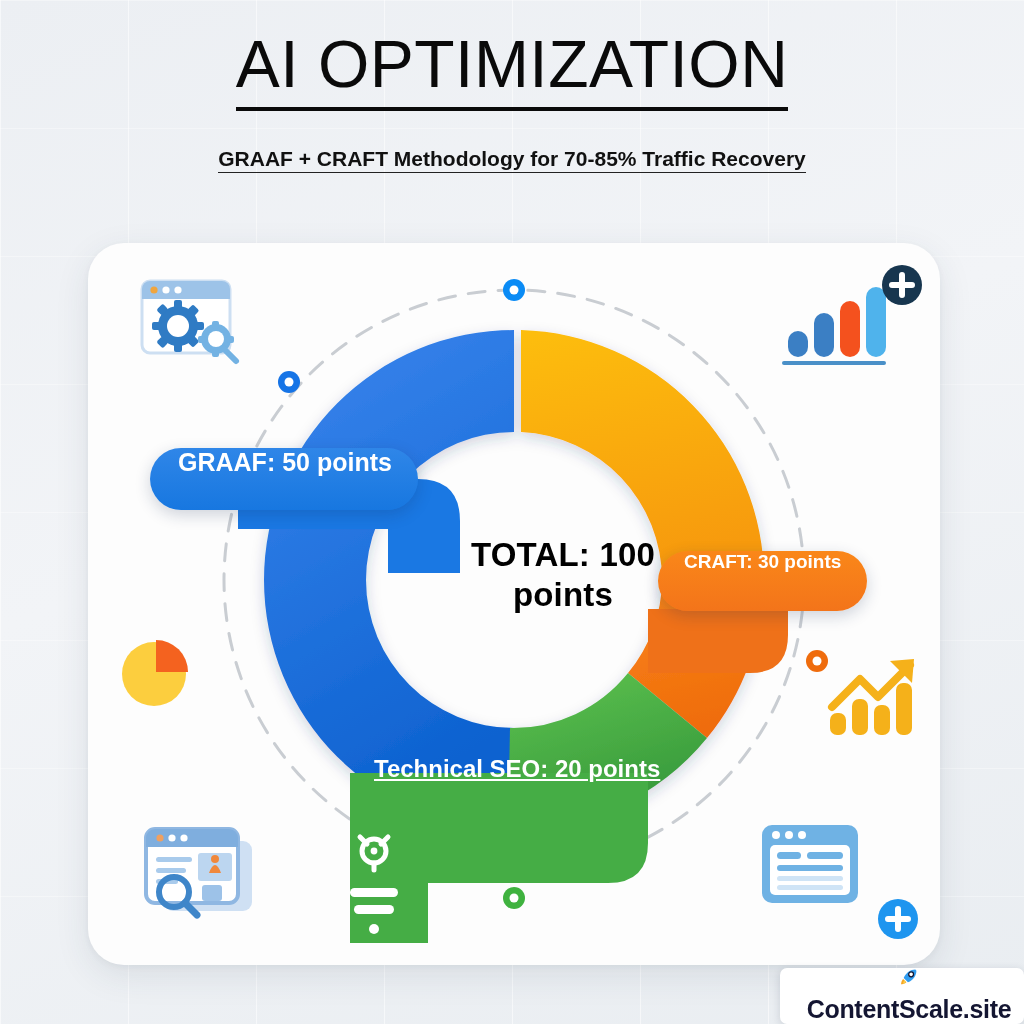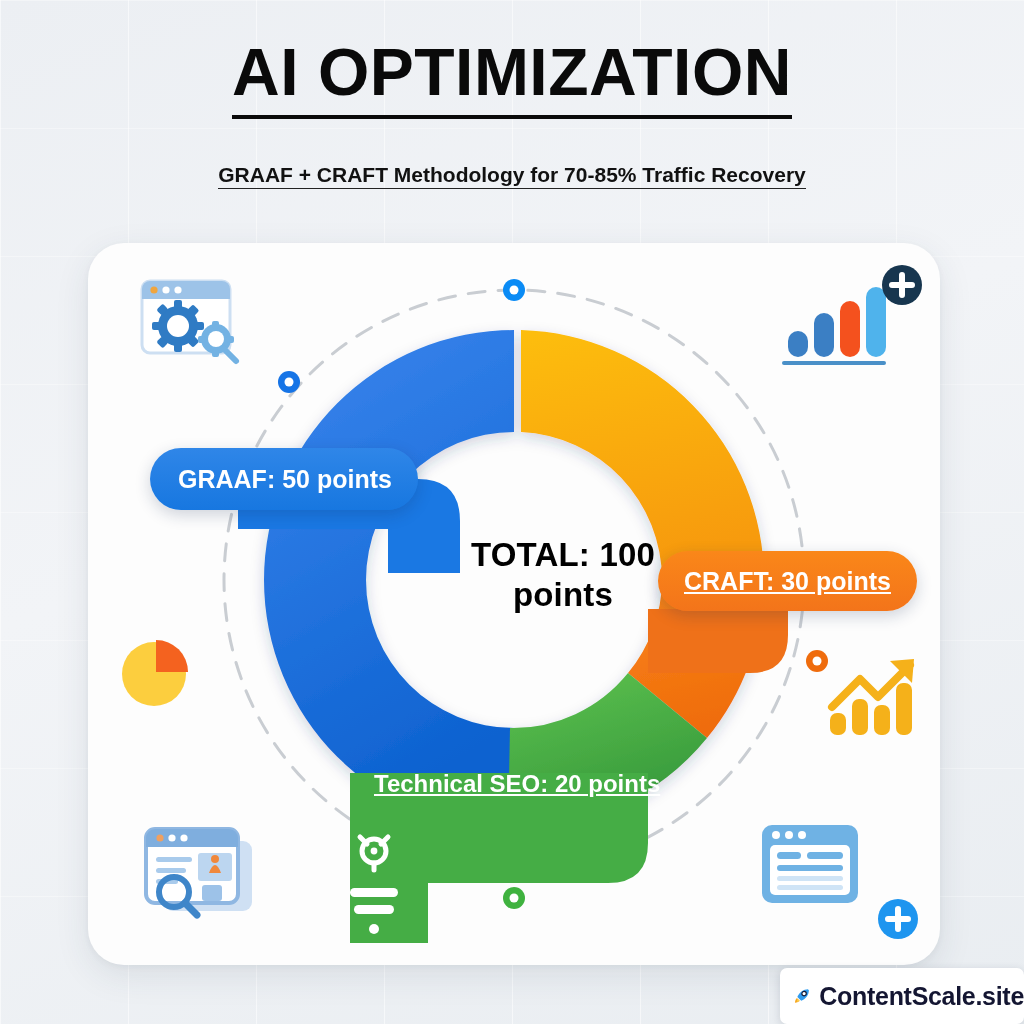--- a/index.html
+++ b/index.html
@@ -16,22 +16,22 @@
     background:
       linear-gradient(to right, rgba(255,255,255,.55) 1px, transparent 1px) 0 0/128px 128px,
       linear-gradient(to bottom, rgba(255,255,255,.35) 1px, transparent 1px) 0 0/128px 128px,
       linear-gradient(160deg,#eceff3 0%,#f2f4f7 45%,#e9edf1 100%);
     pointer-events:none;
   }
 
   
   .header{position:absolute;left:0;right:0;top:0;text-align:center;}
   .title{
-    margin:16px;padding-top:16px;
-    font-size:66px;line-height:1.22;font-weight:700;letter-spacing:.5px;
+    margin:8px;padding-top:16px;
+    font-size:66px;line-height:1.22;font-weight:400;letter-spacing:.5px;
     color:#0a0a0a;
   }
   .title .tline{display:block;}
   .title .tline > span{
     display:inline-block;
     border-bottom:4px solid #0a0a0a;
     padding-bottom:2px;
   }
   .subtitle{
     margin:28px 0 8px 0;
@@ -48,34 +48,33 @@
     box-shadow:0 10px 34px rgba(40,55,80,.10), 0 2px 6px rgba(40,55,80,.05);
     overflow:hidden;
   }
   .card-inner{position:absolute;inset:0;}
 
   
   .donut-wrap{position:absolute;left:0;top:0;width:852px;height:722px;}
 
   
   .pill{
-    position:absolute;display:flex;align-items:center;
+    position:absolute;display:flex;
     color:#fff;font-weight:700;white-space:nowrap;
     box-shadow:0 5px 16px rgba(20,40,80,.20);
   }
   .pill-graaf{
     left:62px;top:205px;height:62px;padding:0 26px 0 28px;
     font-size:25px;border-radius:31px;
     background:linear-gradient(180deg,#2f86e8 0%,#1777e0 100%);
   }
   .pill-craft{
     left:570px;top:308px;height:60px;padding:0 26px;
-    font-size:25px;border-radius:30px;
+    font-size:19px;border-radius:30px;
     background:linear-gradient(180deg,#fa8719 0%,#f3741a 100%);
-    text-decoration:underline;
   }
   .pill-seo{
     left:262px;top:512px;height:58px;padding:0 24px;
     font-size:24px;border-radius:29px;
     background:transparent;box-shadow:none;text-decoration:underline;
   }
 
   
   .center-text{
     position:absolute;left:330px;top:292px;width:290px;
@@ -87,20 +86,21 @@
   
   .ico{position:absolute;}
 
   
   .logo{
     position:absolute;left:780px;top:968px;width:244px;height:56px;
     background:#fff;border-radius:7px;
     display:flex;align-items:center;gap:9px;padding-left:14px;
     box-shadow:0 2px 8px rgba(30,45,70,.16);
     box-sizing:border-box;
+    flex-direction:column;
   }
   .logo-text{font-size:25px;font-weight:700;color:#141632;letter-spacing:-.3px;}
 </style>
 </head>
 <body>
 
 <div class="bg-grid"></div>
 
 <div class="header">
   <h1 class="title">

